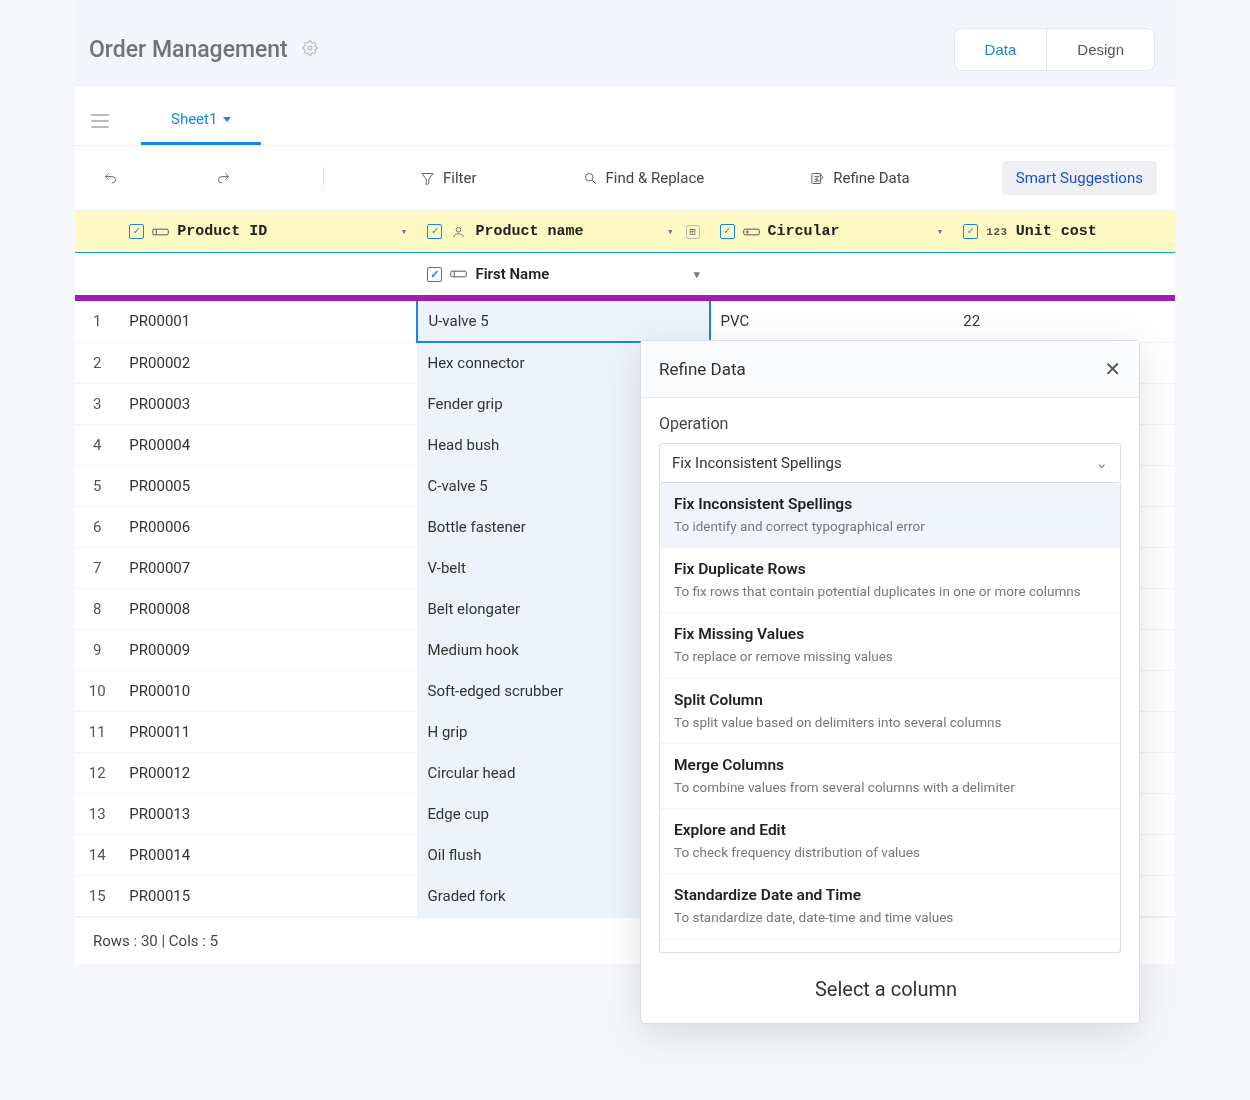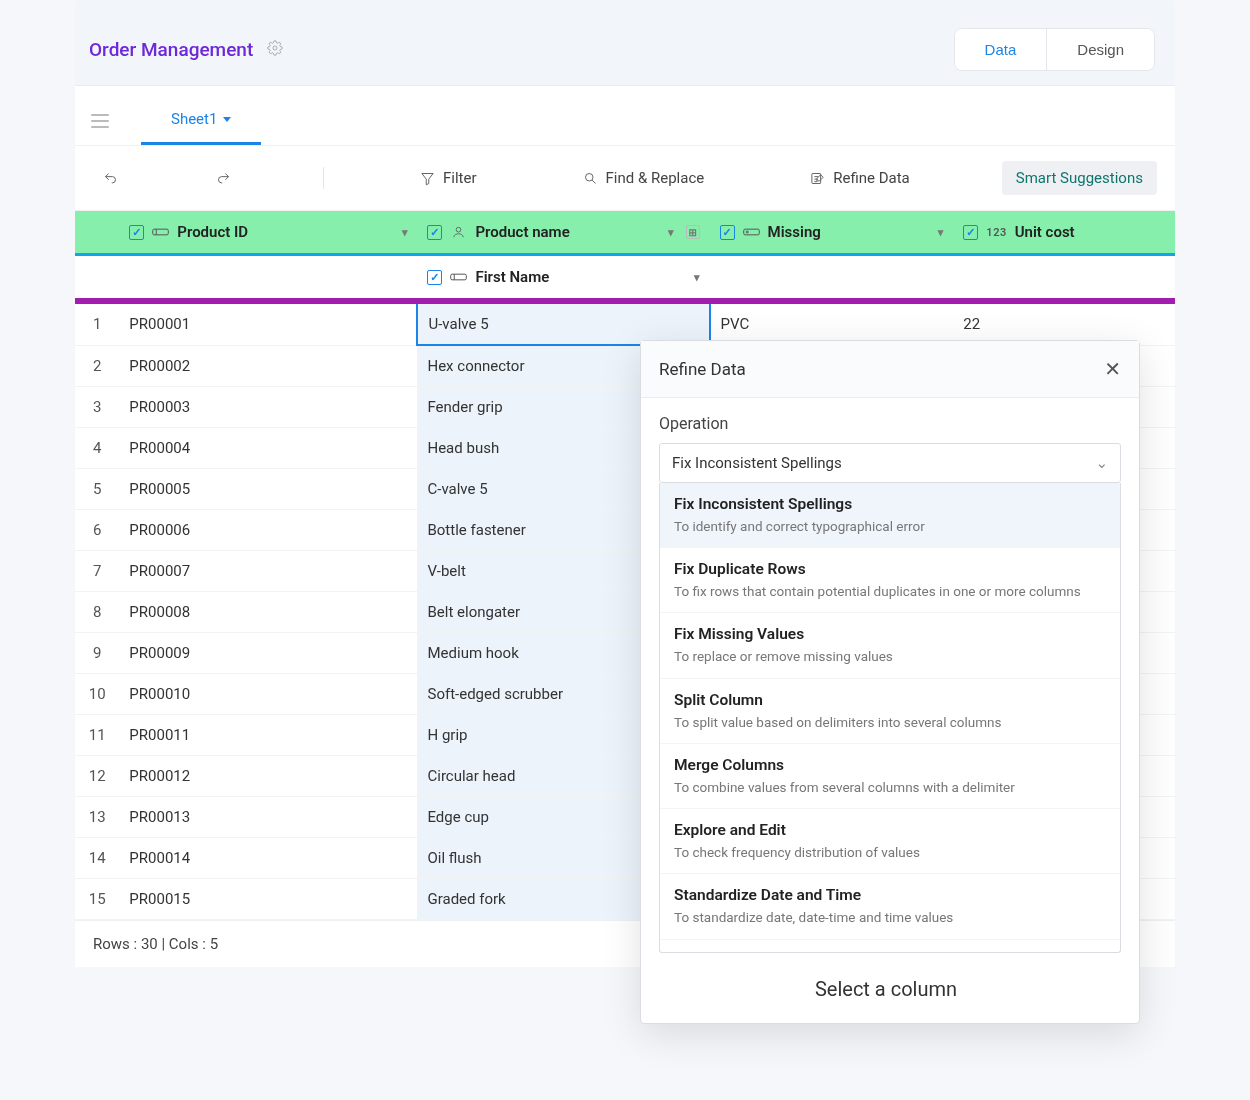--- a/index.html
+++ b/index.html
@@ -1,49 +1,49 @@
 <!DOCTYPE html>
 <html><head>
 <meta charset="utf-8">
 <style>
   * { box-sizing: border-box; margin: 0; padding: 0; }
   body { font-family: -apple-system, BlinkMacSystemFont, "Segoe UI", Roboto, Helvetica, Arial, sans-serif; background: #f5f7fa; color: #333; font-size: 14px; width:1250px; height:1100px; overflow:hidden; }
   .frame { background:#f2f6fa; padding:0; width:1100px; margin:0 auto; border-radius:4px; }
   .header { display:flex; align-items:center; justify-content:space-between; padding:28px 20px 14px 14px; }
   .title-wrap { display:flex; align-items:center; gap:14px; }
-  .page-title { font-size:19px; font-weight:500; color:#6d28d9; }
+  .page-title { font-size:23px; font-weight:500; color:#737373; }
   .gear-icon svg { width:16px; height:16px; stroke:#888; fill:none; }
   .view-toggle { display:flex; border:1px solid #e3e6ea; border-radius:8px; overflow:hidden; background:#fff;}
   .view-toggle button { background:#fff; border:none; padding:12px 30px; font-size:15px; cursor:pointer; color:#555; }
   .view-toggle button.active { color:#1b84e7; }
   .view-toggle button + button { border-left:1px solid #e3e6ea; }
 
   .sheet-bar { display:flex; align-items:center; gap:24px; padding:10px 8px 0 8px; background:#fff; border-top:1px solid #e9ecef; }
   .menu-icon { display:flex; flex-direction:column; gap:4px; padding:8px; cursor:pointer;}
   .menu-icon span { width:18px; height:2px; background:#bbb; border-radius:1px;}
   .sheet-tab { color:#1b84e7; font-size:15px; padding:14px 30px 14px 30px; border-bottom:3px solid #1b84e7; display:flex; align-items:center; gap:6px;}
   .sheet-tab .chev { border-left:4px solid transparent; border-right:4px solid transparent; border-top:5px solid #1b84e7; }
 
   .toolbar { display:flex; align-items:center; gap:20px; padding:15px 18px; background:#fff; border-top:1px solid #eef1f4;justify-content:space-between; }
   .tool-btn { display:flex; align-items:center; gap:8px; padding:8px 14px; color:#444; cursor:pointer; border-radius:4px; font-size:15px;}
   .tool-btn.icon-only { padding:8px 10px; color:#999;}
   .tool-btn svg { width:15px; height:15px; stroke:#666; fill:none; stroke-width:1.6;}
-  .tool-btn.smart { background:#eef0f3; color:#0f766e; }
+  .tool-btn.smart { background:#eef0f3; color:#1d4ed8; }
   .divider-v { width:1px; height:22px; background:#e3e6ea; margin:0 4px;}
 
   .grid-wrap { background:#fff; border-top:1px solid #eef1f4; }
   .grid { width:100%; border-collapse:collapse; table-layout:fixed; }
   .grid th, .grid td { text-align:left; font-weight:normal; }
   .col-num { width:44px; }
   .col-a { width:296px; }
   .col-b { width:290px; }
   .col-c { width:242px; }
   .col-d { width:220px; }
 
-  .hdr { background:#86efac; border-bottom:3px solid #0ea5e9; }
+  .hdr { background:#fef9c3; border-bottom:1px solid #0ea5e9;font-family:Liberation Mono, monospace; }
   .hdr-cell { padding:12px 10px; display:flex; align-items:center; gap:8px; color:#222; font-size:15px; font-weight:600;}
   .hdr-cell .label { flex:1; }
   .hdr-cell .chev-down { color:#777; font-size:11px;}
   .chk { width:15px; height:15px; border:1.4px solid #1b84e7; border-radius:2px; display:inline-flex; align-items:center; justify-content:center; }
   .chk::after { content:"✓"; color:#1b84e7; font-size:11px; line-height:1; }
   .htype { display:inline-flex; align-items:center; }
   .htype svg { width:17px; height:14px; stroke:#555; fill:none; stroke-width:1.4; }
   .type-123 { font-size:11px; color:#555; letter-spacing:.5px; font-weight:600;}
   .expand-icon { border:1px solid #bbb; width:14px; height:14px; display:inline-flex; align-items:center; justify-content:center; font-size:10px; color:#777; border-radius:2px; margin-left:4px;}
   .sub-hdr { background:#fff; border-bottom:6px solid #a21caf; }
@@ -184,21 +184,21 @@
           </th>
           <th>
             <div class="hdr-cell">
               <span class="chk"></span>
               <span class="htype">
                   <svg viewBox="0 0 24 14">
                     <rect x="1" y="3" width="22" height="8" rx="2"></rect>
                     <circle cx="6" cy="7" r="1.5"></circle>
                   </svg>
                 </span>
-              <span class="label">Missing</span>
+              <span class="label">Circular</span>
               <span class="chev-down">▾</span>
             </div>
           </th>
           <th>
             <div class="hdr-cell">
               <span class="chk"></span>
               <span class="type-123">123</span>
               <span class="label">Unit cost</span>
             </div>
           </th>

